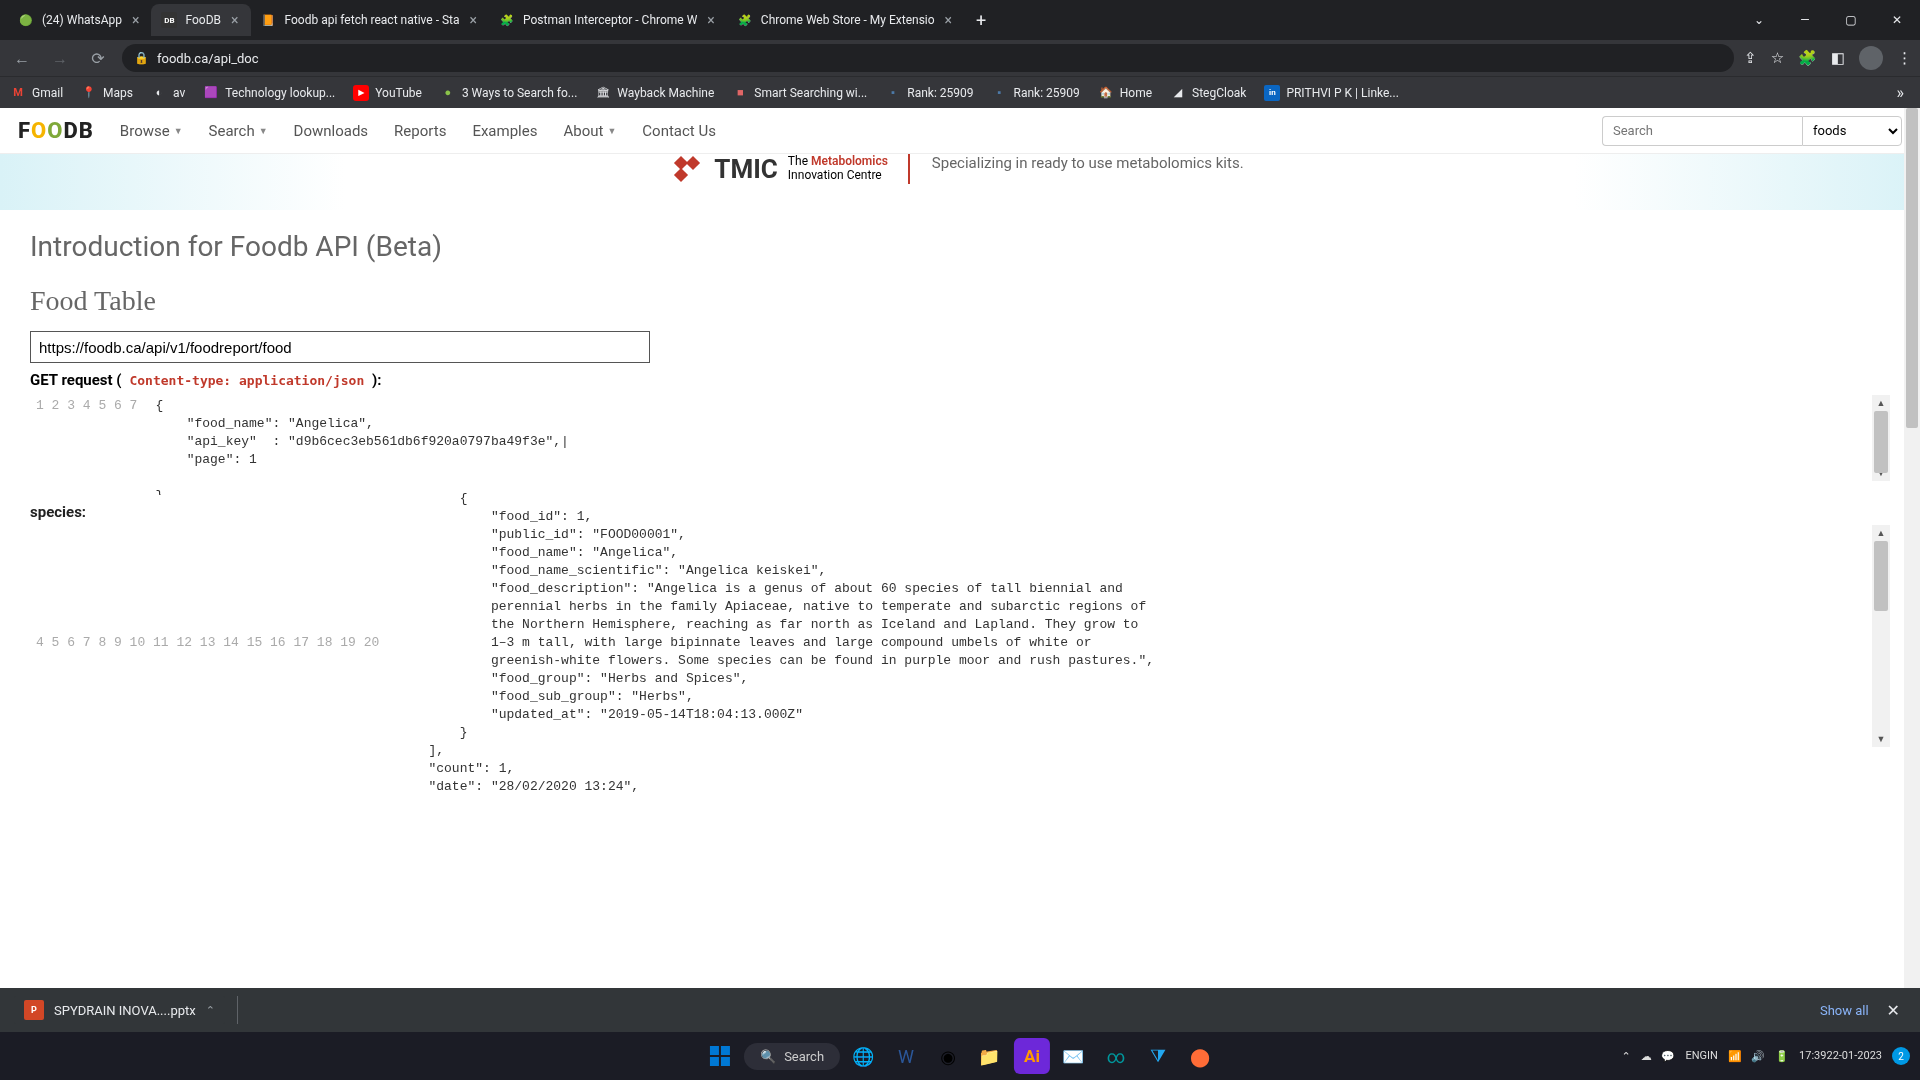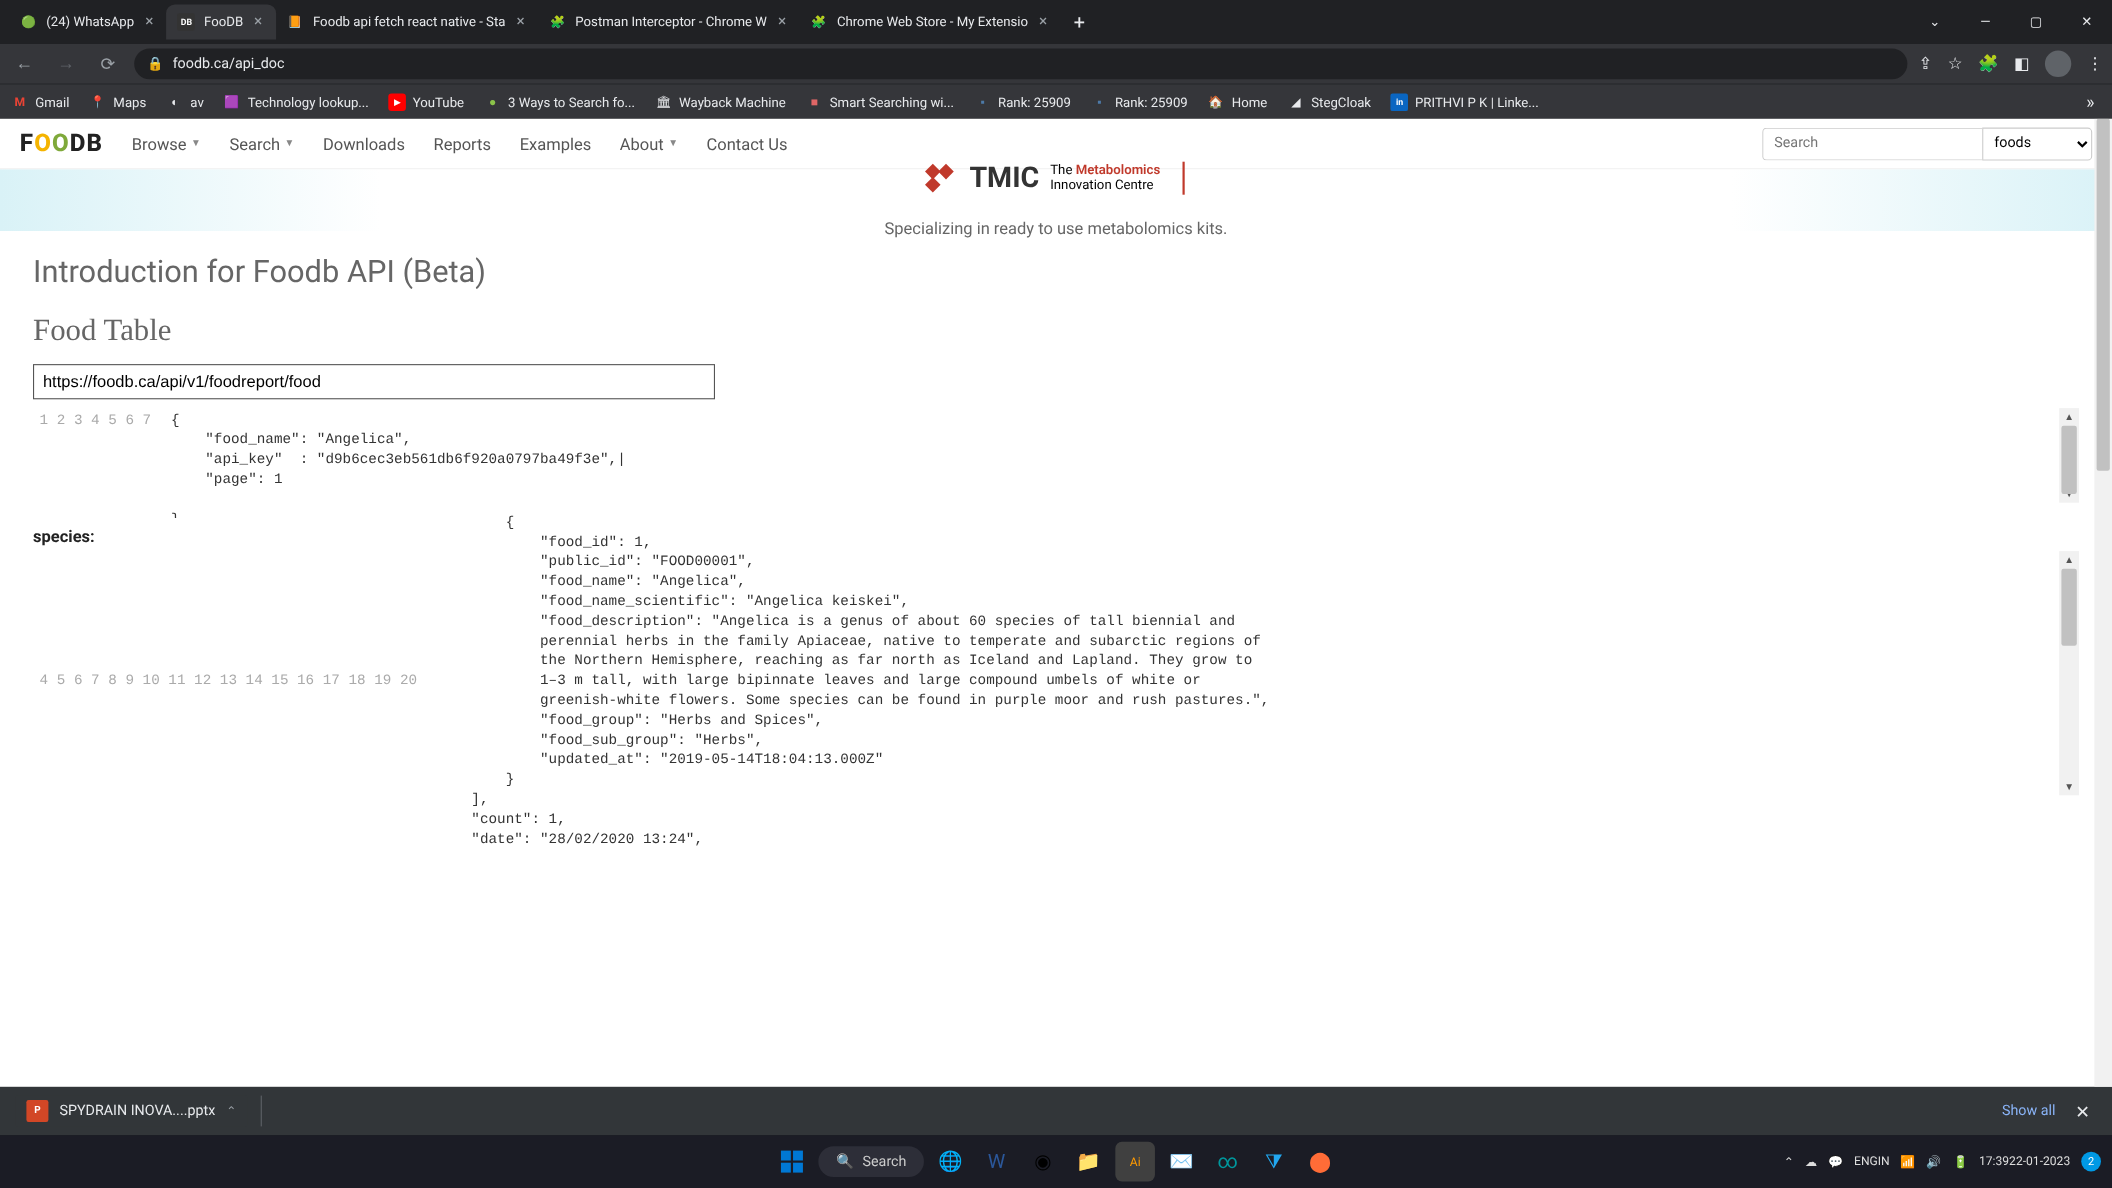--- a/index.html
+++ b/index.html
@@ -38,21 +38,21 @@
 .site-nav { height: 46px; background: #fff; border-bottom: 1px solid #eee; display: flex; align-items: center; padding: 0 18px; gap: 26px; }
 .logo { font-weight: 800; font-size: 22px; letter-spacing: 1px; color: #222; }
 .logo .o1 { color: #f5b400; } .logo .o2 { color: #7fa93a; }
 .nav-link { color: #555; font-size: 15px; cursor: pointer; display: flex; align-items: center; gap: 4px; }
 .nav-link .caret { font-size: 9px; color: #888; }
 .search-group { margin-left: auto; display: flex; }
 .search-group input { width: 200px; height: 30px; border: 1px solid #ccc; border-right: none; border-radius: 4px 0 0 4px; padding: 0 10px; font-size: 13px; outline: none; }
 .search-group select { width: 100px; height: 30px; border: 1px solid #ccc; border-radius: 0 4px 4px 0; font-size: 13px; padding: 0 6px; outline: none; background: #fff; }
 
 
-.banner { height: 56px; background: linear-gradient(90deg,#d9f2f7 0%,#fff 18%,#fff 82%,#d9f2f7 100%); display: flex; align-items: center; justify-content: center; gap: 22px; flex-direction: column; }
+.banner { height: 56px; background: linear-gradient(90deg,#d9f2f7 0%,#fff 18%,#fff 82%,#d9f2f7 100%); display: flex; align-items: flex-start; justify-content: center; gap: 22px; }
 .banner .tmic-logo { display: flex; align-items: center; gap: 10px; padding-right: 20px; border-right: 2px solid #c0392b; }
 .banner .hex { width: 28px; display: flex; flex-wrap: wrap; gap: 2px; }
 .banner .hex span { width: 10px; height: 10px; background: #c0392b; transform: rotate(45deg); }
 .banner .tmic-text { font-size: 26px; font-weight: 700; color: #333; }
 .banner .sub { font-size: 12px; line-height: 1.15; }
 .banner .sub .red { color: #c0392b; font-weight: 600; }
 .banner .tagline { color: #666; font-size: 15px; }
 
 
 .content { padding: 20px 30px 0; }
@@ -249,20 +249,23 @@
         <div>Innovation Centre</div>
       </div>
     </div>
     <div class="tagline">Specializing in ready to use metabolomics kits.</div>
   </div>
 
   <div class="content">
     <div class="h1">Introduction for Foodb API (Beta)</div>
     <div class="h2">Food Table</div>
     <div class="url-input">https://foodb.ca/api/v1/foodreport/food</div>
+    <div class="req-line">
+      <b>GET request (</b><span class="ct"> Content-type: application/json </span><b>):</b>
+    </div>
 
     <div class="codewrap code1">
       <div class="gutter">1
 2
 3
 4
 5
 6
 7</div>
       <div class="code">{
@@ -355,21 +358,21 @@
         </div>
       </div>
     <div class="tb-search">
         <span>🔍</span>
         <span>Search</span>
       </div>
     <div class="tb-icon">🌐</div>
     <div class="tb-icon" style="color:#2b579a">W</div>
     <div class="tb-icon">◉</div>
     <div class="tb-icon">📁</div>
-    <div class="tb-icon" style="background:#404040;color:#ff9a00;font-size:11px;font-weight:400;border-radius:6px">Ai</div>
+    <div class="tb-icon" style="background:#6d28d9;color:#ff9a00;font-size:17px;font-weight:700;border-radius:6px">Ai</div>
     <div class="tb-icon">✉️</div>
     <div class="tb-icon" style="color:#00979d">∞</div>
     <div class="tb-icon" style="color:#22a7f0">⧩</div>
     <div class="tb-icon" style="color:#ff6c37">⬤</div>
   </div>
   <div class="tb-right">
     <span>⌃</span>
     <span>☁</span>
     <span>💬</span>
     <div class="stack">

